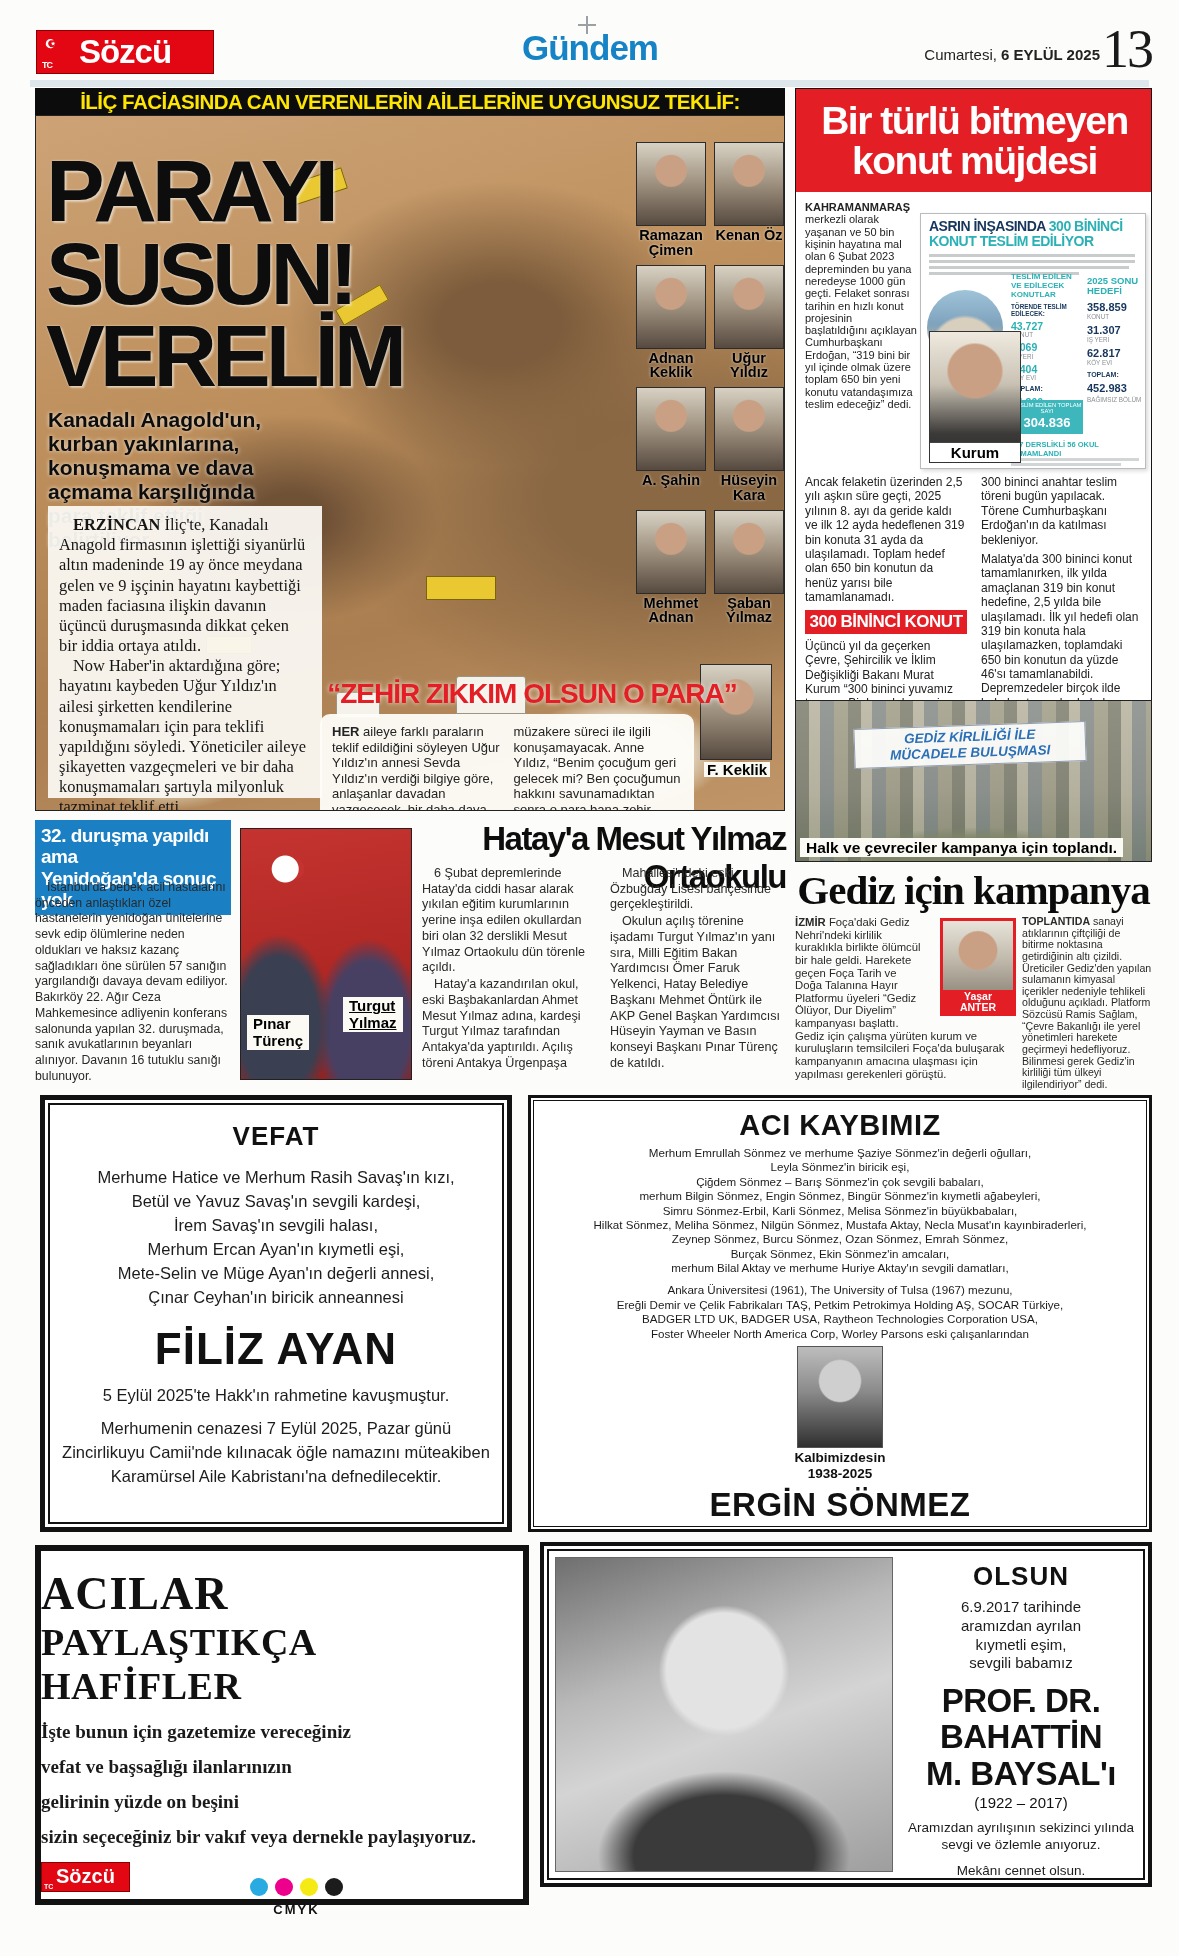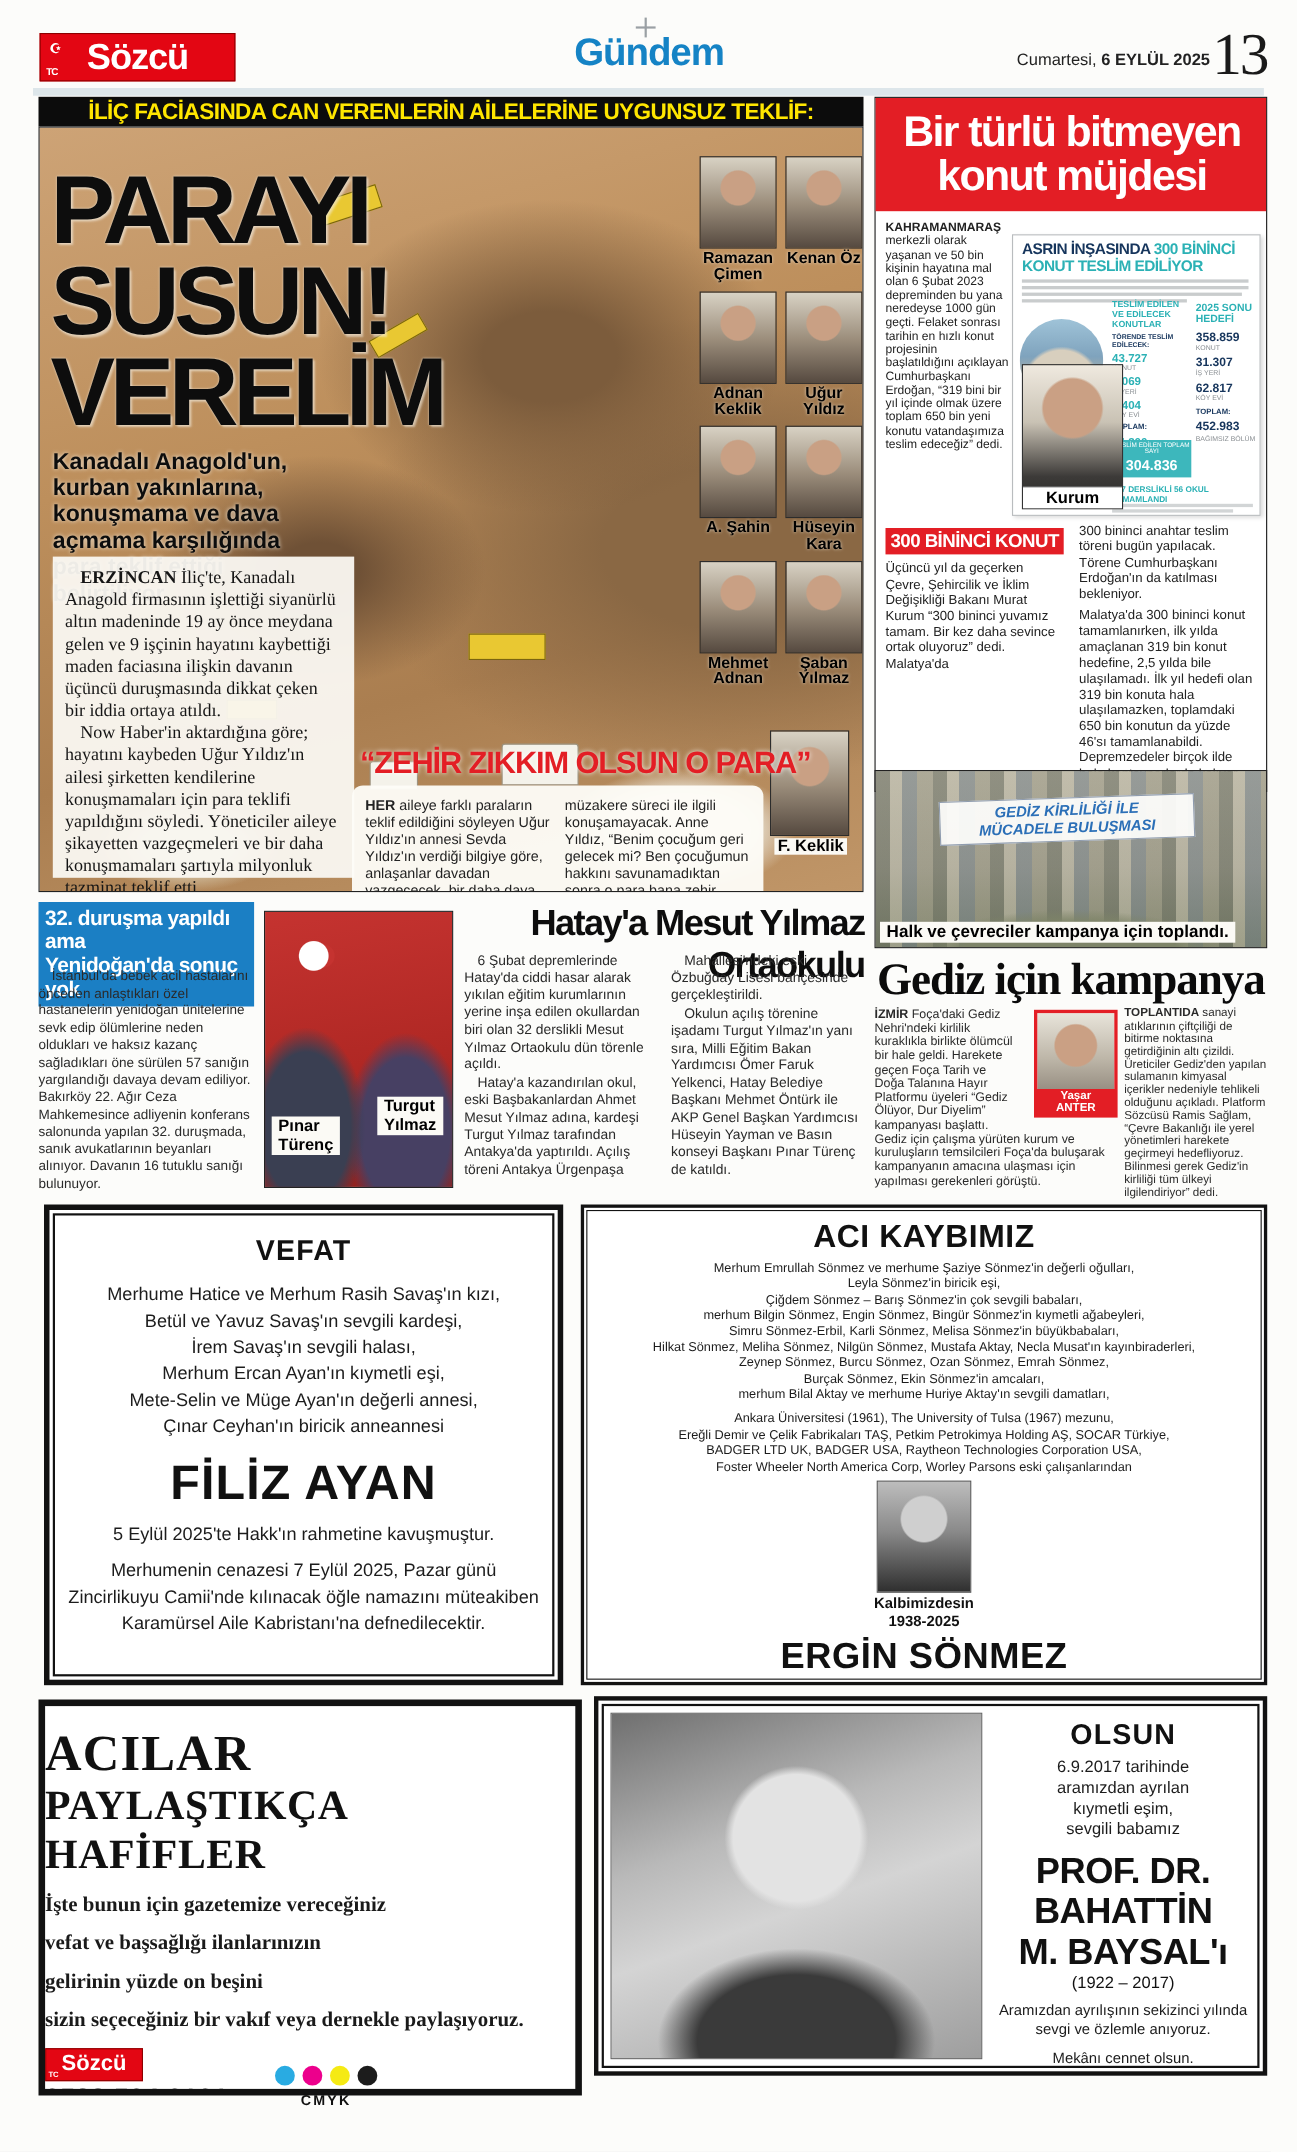--- a/index.html
+++ b/index.html
@@ -320,20 +320,21 @@
       <div class="ig-foot">857 DERSLİKLİ 56 OKUL TAMAMLANDI</div>
       <div class="ig-fbar" style="top:244px; width:128px;"></div>
       <div class="ig-fbar" style="top:249px; width:110px;"></div>
     </div>
 
     <div class="kurum">
       <div class="kurum-cap">Kurum</div>
     </div>
 
     <div class="k-colL">
+      <div>Ancak felaketin üzerinden 2,5 yılı aşkın süre geçti, 2025 yılının 8. ayı da geride kaldı ve ilk 12 ayda hedeflenen 319 bin konuta 31 ayda da ulaşılamadı. Toplam hedef olan 650 bin konutun da henüz yarısı bile tamamlanamadı.</div>
       <div class="k-sub">300 BİNİNCİ KONUT</div>
       <div>Üçüncü yıl da geçerken Çevre, Şehircilik ve İklim Değişikliği Bakanı Murat Kurum “300 bininci yuvamız tamam. Bir kez daha sevince ortak oluyoruz” dedi. Malatya'da</div>
     </div>
     <div class="k-colR">
       <div>300 bininci anahtar teslim töreni bugün yapılacak. Törene Cumhurbaşkanı Erdoğan'ın da katılması bekleniyor.</div>
       <div style="margin-top:5px;">Malatya'da 300 bininci konut tamamlanırken, ilk yılda amaçlanan 319 bin konut hedefine, 2,5 yılda bile ulaşılamadı. İlk yıl hedefi olan 319 bin konuta hala ulaşılamazken, toplamdaki 650 bin konutun da yüzde 46'sı tamamlanabildi. Depremzedeler birçok ilde hala konteynerlerde kalıyor.</div>
       <div class="k-byline">Deniz AYHAN/SÖZCÜ</div>
     </div>
   </div>
 
@@ -343,21 +344,21 @@
   </div>
   <div class="abs yeni-body">
     <p>İstanbul'da bebek acil hastalarını önceden anlaştıkları özel hastanelerin yenidoğan ünitelerine sevk edip ölümlerine neden oldukları ve haksız kazanç sağladıkları öne sürülen 57 sanığın yargılandığı davaya devam ediliyor. Bakırköy 22. Ağır Ceza Mahkemesince adliyenin konferans salonunda yapılan 32. duruşmada, sanık avukatlarının beyanları alınıyor. Davanın 16 tutuklu sanığı bulunuyor.</p>
   </div>
 
   <div class="abs hatay-photo">
     <div class="chip" style="left:6px; top:186px;">
       <div>Pınar</div>
       <div>Türenç</div>
     </div>
-    <div class="chip" style="left:102px; top:168px;">
+    <div class="chip" style="left:102px; top:168px;text-decoration:underline;">
       <div>Turgut</div>
       <div>Yılmaz</div>
     </div>
   </div>
   <div class="abs hatay-head">Hatay'a Mesut Yılmaz Ortaokulu</div>
   <div class="abs hatay-col" style="left:422px;">
     <p>6 Şubat depremlerinde Hatay'da ciddi hasar alarak yıkılan eğitim kurumlarının yerine inşa edilen okullardan biri olan 32 derslikli Mesut Yılmaz Ortaokulu dün törenle açıldı.</p>
     <p>Hatay'a kazandırılan okul, eski Başbakanlardan Ahmet Mesut Yılmaz adına, kardeşi Turgut Yılmaz tarafından Antakya'da yaptırıldı. Açılış töreni Antakya Ürgenpaşa</p>
   </div>
   <div class="abs hatay-col" style="left:610px;">

